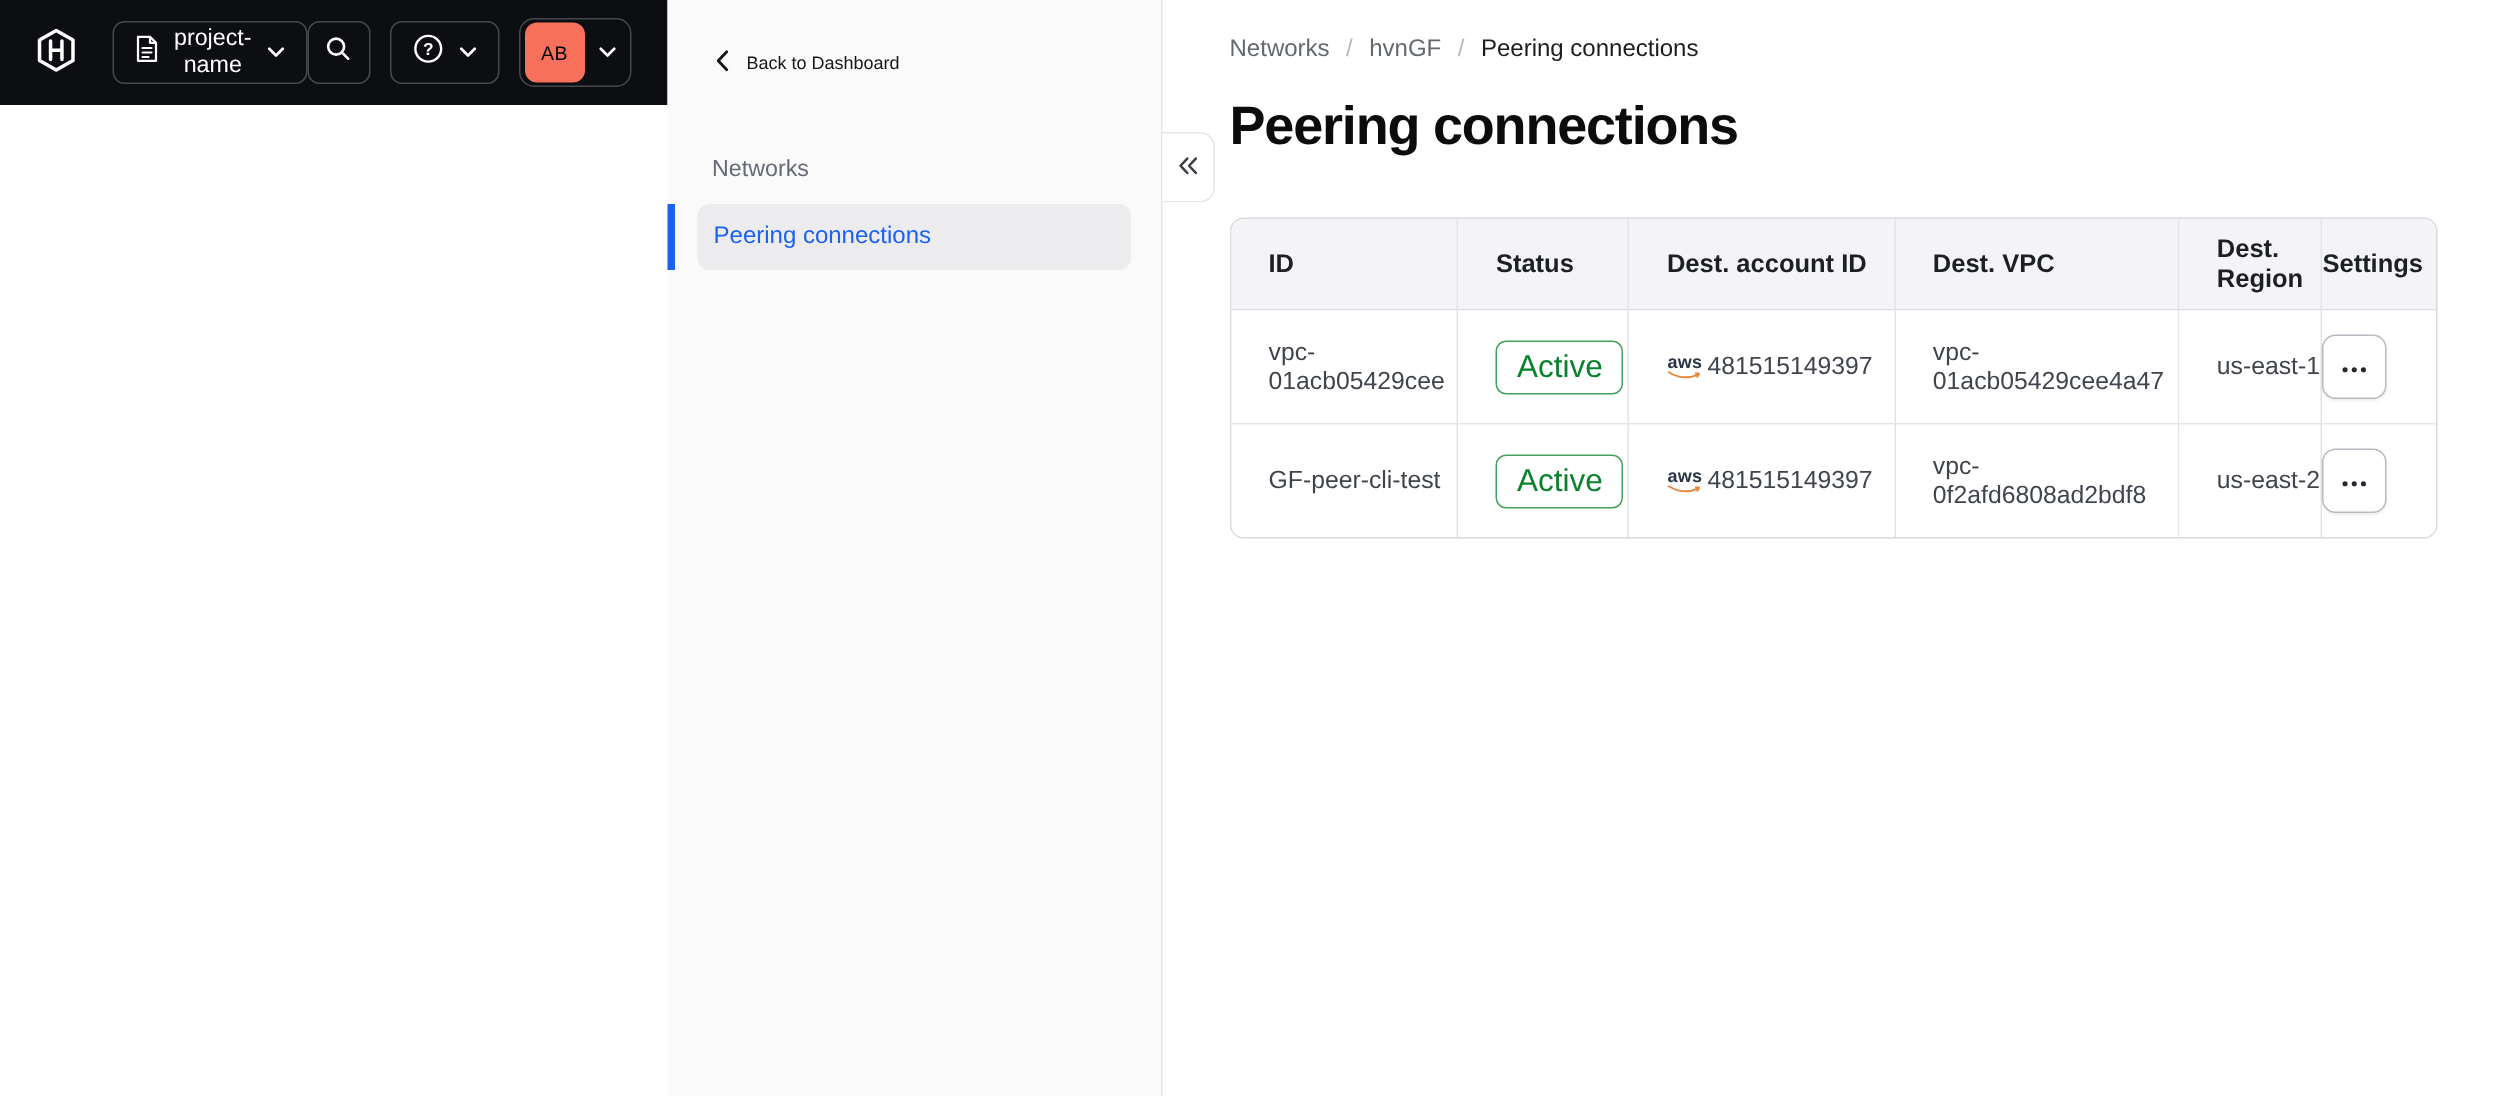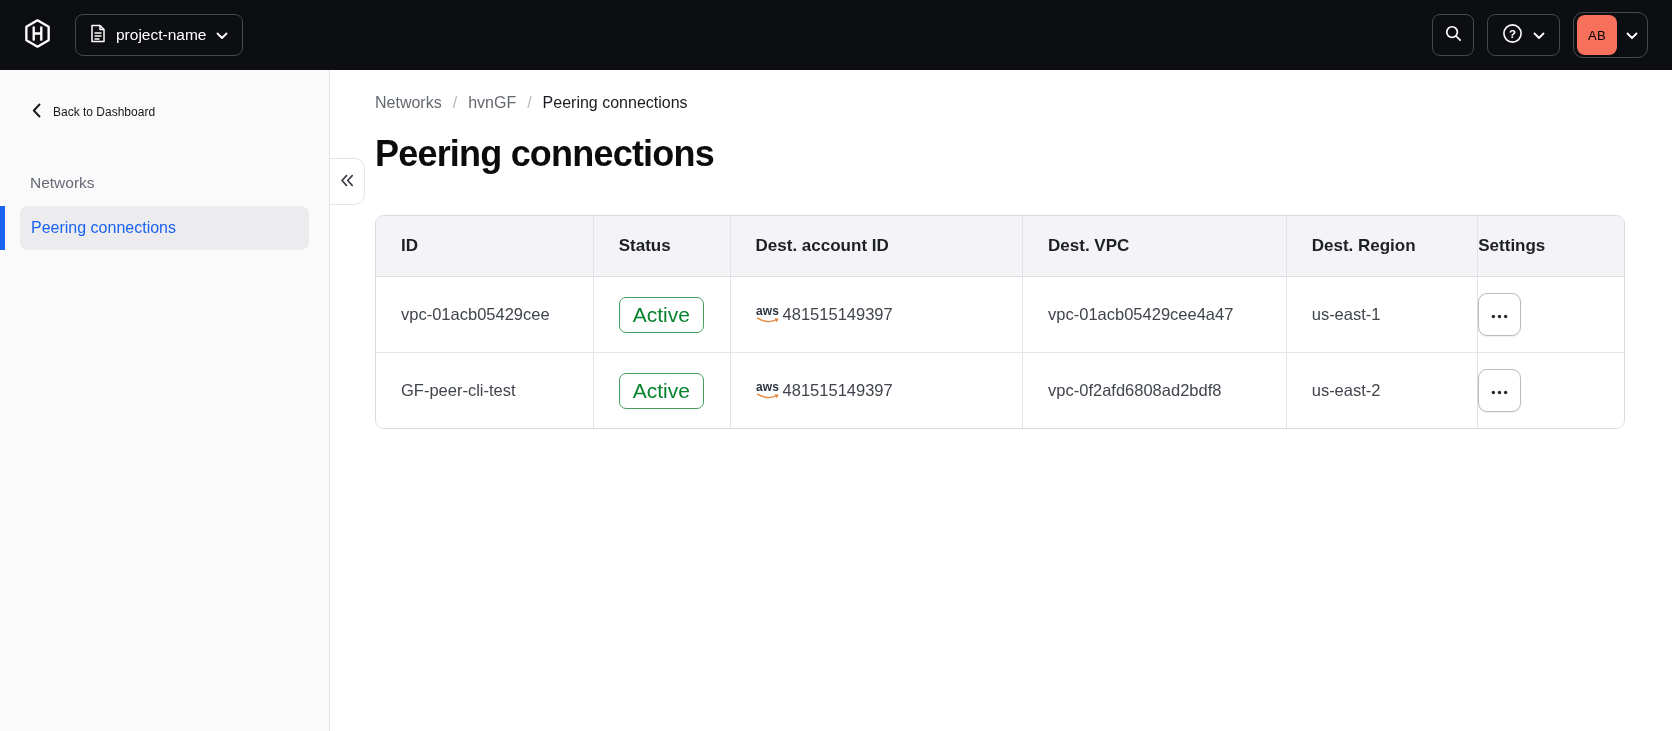--- a/index.html
+++ b/index.html
@@ -3,21 +3,21 @@
 <meta charset="utf-8">
 <style>
   * { margin: 0; padding: 0; box-sizing: border-box; }
   html, body { width: 1672px; height: 731px; }
   body {
     font-family: "Liberation Sans", "DejaVu Sans", sans-serif;
     background: #fff;
     overflow: hidden;
     color: #1a1c20;
   }
-  .page { width: 1672px; height: 731px; display: flex; flex-direction: column; }
+  .page { width: 1672px; height: 731px; display: flex; flex-direction: row; }
 
   
   .topbar {
     height: 70px; flex: 0 0 70px;
     background: #0d0e12;
     display: flex; align-items: center;
     padding: 0 24px;
   }
   .logo-btn { background: none; border: none; cursor: pointer; display: flex; align-items: center; margin-right: 24px; }
   .tb-btn {

